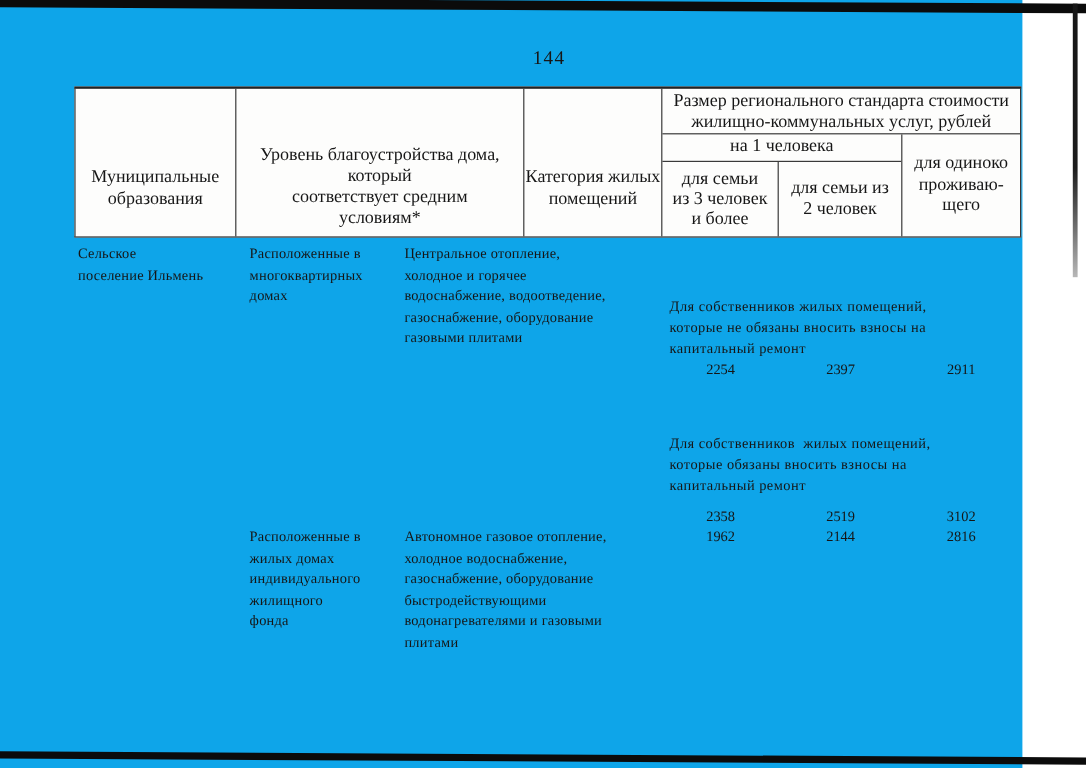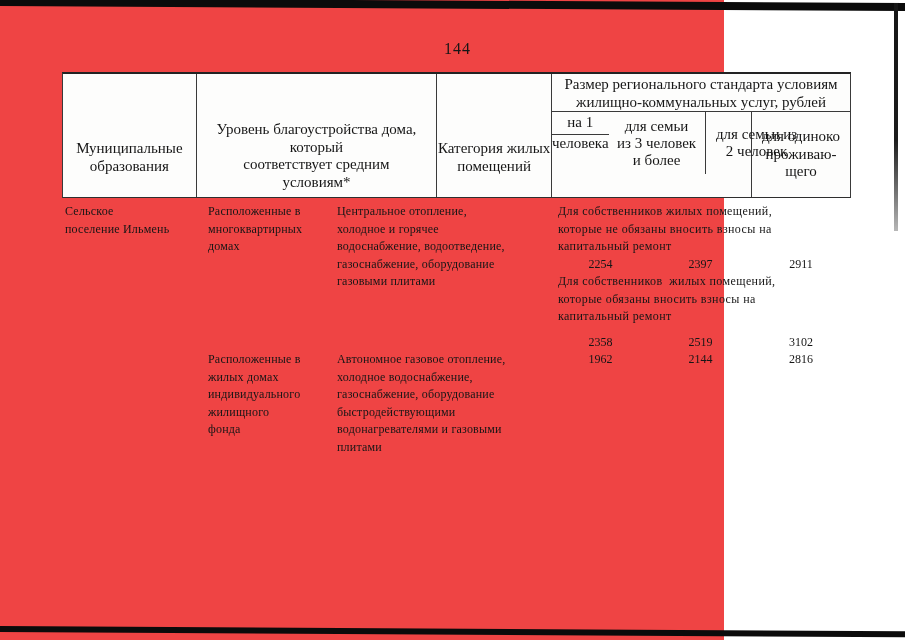--- a/index.html
+++ b/index.html
@@ -5,23 +5,23 @@
   * { box-sizing: border-box; margin: 0; padding: 0; }
   html, body { width: 905px; height: 640px; }
   body {
     font-family: "Liberation Serif", serif;
     background: #ffffff;
     color: #161616;
     overflow: hidden;
   }
   .page {
     position: relative;
-    width: 724px;
+    width: 852px;
     height: 640px;
-    background: #ef4444;
+    background: #0ea5e9;
   }
   
   .edge { position: absolute; background: #0b0b0b; }
   .edge-top {
     left: -6px; top: -2px; width: 920px; height: 8px;
     transform: rotate(0.32deg); transform-origin: left top;
   }
   .edge-bottom {
     left: -4px; top: 626px; width: 916px; height: 6px;
     transform: rotate(0.33deg); transform-origin: left top;
@@ -55,21 +55,21 @@
   }
   .hc-mun { width: 134px; padding-bottom: 22px; }
   .hc-cat { width: 115px; padding-bottom: 22px; }
   .hc-amen { width: 241px; padding-bottom: 6px; }
   .hright { width: 298px; display: flex; flex-direction: column; }
   .htitle {
     height: 38px; text-align: center; white-space: pre-line;
     border-bottom: 1px solid #3a3a3a; padding-top: 2px; line-height: 17.5px;
   }
   .hrow2 { display: flex; height: 86px; }
-  .hleft { width: 200px; border-right: 1px solid #3a3a3a; display: flex; flex-direction: row; }
+  .hleft { width: 200px; border-right: 1px solid #3a3a3a; display: flex; flex-direction: column; }
   .hperson {
     height: 23px; text-align: center;
     border-bottom: 1px solid #3a3a3a; line-height: 21px;
   }
   .hsub { display: flex; height: 62px; }
   .hf3 {
     width: 97px; border-right: 1px solid #3a3a3a;
     display: flex; align-items: center; justify-content: center;
     text-align: center; white-space: pre-line; line-height: 17px;
   }
@@ -85,21 +85,21 @@
   }
   
   .tbody { font-size: 12px; line-height: 17.5px; }
   .brow { display: flex; align-items: flex-start; }
   .brow-1 { padding-top: 5px; }
   .bc { white-space: pre; letter-spacing: 0.2px; }
   .bc1 { width: 134px; padding-left: 3px; }
   .bc2 { width: 115px; padding-left: 12px; }
   .bc3 { width: 241px; padding-left: 26px; }
   .bc4 { width: 299px; }
-  .lbl { white-space: pre; letter-spacing: 0.4px; padding-left: 6px; }
+  .lbl { white-space: pre; letter-spacing: 0.4px; padding-left: 6px; margin-top: 44px; }
   .block-gap { margin-top: 8px; }
   .vals { display: flex; }
   .vals span { display: inline-block; text-align: center; }
   .v1 { width: 97px; }
   .v2 { width: 103px; }
   .v3 { width: 98px; }
 </style>
 </head>
 <body>
 
@@ -116,21 +116,21 @@
     <div class="thdr">
       <div class="hc hc-mun">Муниципальные
 образования</div>
       <div class="hc hc-amen">Уровень благоустройства дома,
 который
 соответствует средним
 условиям*</div>
       <div class="hc hc-cat">Категория жилых
 помещений</div>
       <div class="hright">
-        <div class="htitle">Размер регионального стандарта условиям
+        <div class="htitle">Размер регионального стандарта стоимости
 жилищно-коммунальных услуг, рублей</div>
         <div class="hrow2">
           <div class="hleft">
             <div class="hperson">на 1 человека</div>
             <div class="hsub">
               <div class="hf3">для семьи
 из 3 человек
 и более</div>
               <div class="hf2">для семьи из
 2 человек</div>

